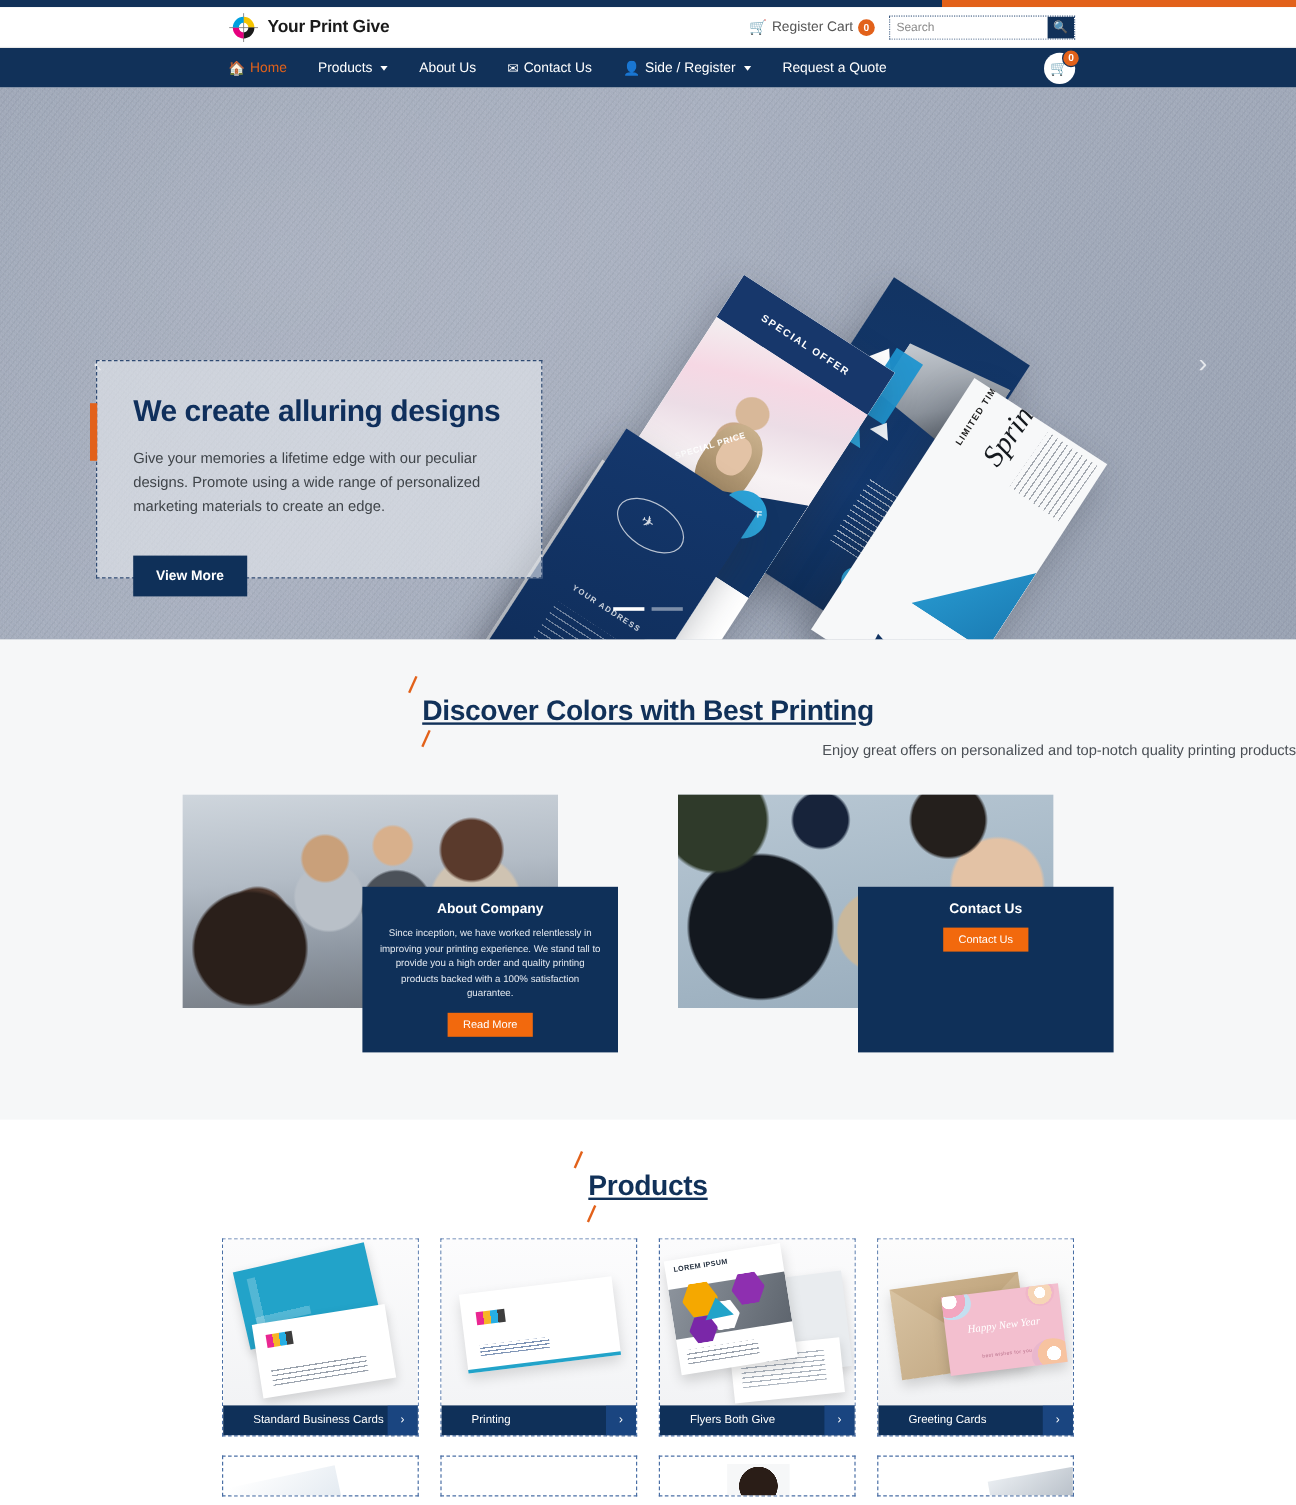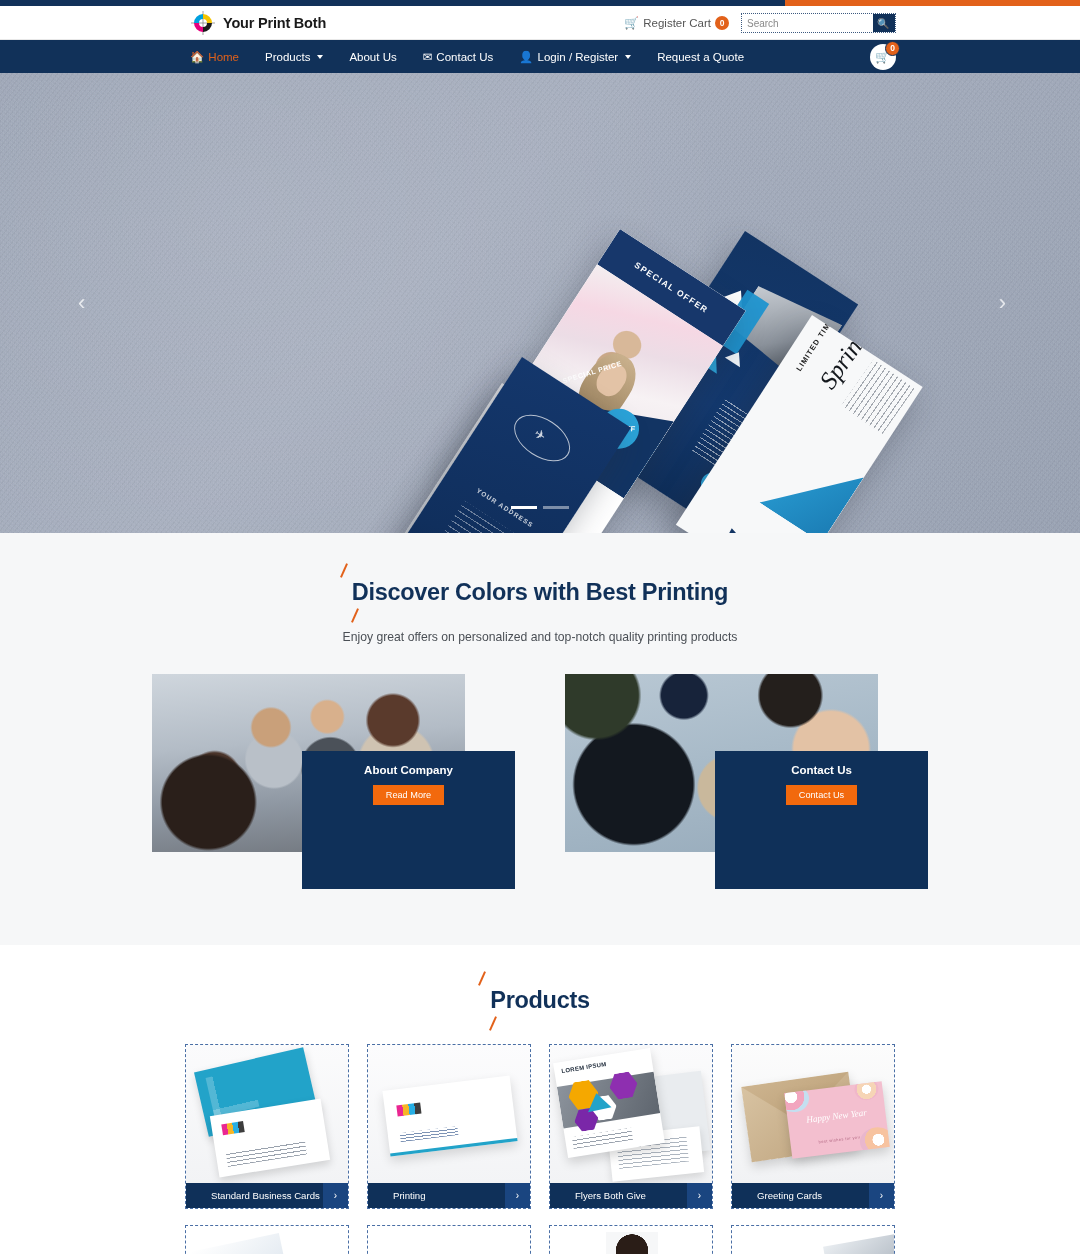--- a/index.html
+++ b/index.html
@@ -330,30 +330,30 @@
   }
 
   
   .discover {
     background: #f6f7f8; padding: 46px 0 56px 0;
     position: relative;
   }
   .sec-head { text-align: center; position: relative; }
   .sec-title {
     font-size: 23.5px; font-weight: bold; color: #113159;
-    display: inline-block; position: relative; letter-spacing: -0.3px;
+    display: inline-block; position: relative; letter-spacing: -0.3px; text-decoration: underline;
   }
   .slash-tl, .slash-bl {
     position: absolute; width: 2px; height: 15px;
     background: #e2611a;
   }
   .slash-tl { left: -9px; top: -16px; transform: rotate(24deg); }
   .slash-bl { left: 2px; bottom: -17px; transform: rotate(24deg); }
   .sec-sub {
-    margin-top: 24px; text-align: center;
+    margin-top: 12px; text-align: right;
     font-size: 12.2px; color: #4a4f55;
   }
   .cards-row {
     display: flex; justify-content: center; gap: 50px;
     margin-top: 30px;
   }
   .info-card { position: relative; width: 363px; height: 215px; }
   .info-photo {
     position: absolute; left: 0; top: 0; width: 313px; height: 178px;
     overflow: hidden;
@@ -589,21 +589,21 @@
     <div class="logo-wrap">
       <svg width="26" height="26" viewBox="0 0 26 26">
         <line x1="1" y1="13" x2="25" y2="13" stroke="#7a7a7a" stroke-width="0.7"></line>
         <line x1="13" y1="1" x2="13" y2="25" stroke="#7a7a7a" stroke-width="0.7"></line>
         <path d="M13 4 A9 9 0 0 1 22 13 L17 13 A4 4 0 0 0 13 9 Z" fill="#f5c400"></path>
         <path d="M22 13 A9 9 0 0 1 13 22 L13 17 A4 4 0 0 0 17 13 Z" fill="#1b1b1b"></path>
         <path d="M13 22 A9 9 0 0 1 4 13 L9 13 A4 4 0 0 0 13 17 Z" fill="#e6007e"></path>
         <path d="M4 13 A9 9 0 0 1 13 4 L13 9 A4 4 0 0 0 9 13 Z" fill="#00a0df"></path>
       </svg>
     </div>
-    <span class="brand-name">Your Print Both</span>
+    <span class="brand-name">Your Print Give</span>
   </div>
 
   <div class="header-right">
     <div class="cart-link">
       <span class="cart-glyph">🛒</span>
       <span>Register Cart</span>
       <span class="cart-badge">0</span>
     </div>
     <div class="search-box">
       <input class="search-input" type="text" placeholder="Search" style="">
@@ -626,21 +626,21 @@
     </div>
     <div class="nav-item">
       <span>About Us</span>
     </div>
     <div class="nav-item">
       <span>✉</span>
       <span>Contact Us</span>
     </div>
     <div class="nav-item">
       <span>👤</span>
-      <span>Login / Register</span>
+      <span>Side / Register</span>
       <span class="caret"></span>
     </div>
     <div class="nav-item">
       <span>Request a Quote</span>
     </div>
   </div>
 
   <div class="nav-cart">
     <span class="nav-cart-glyph">🛒</span>
     <span class="nav-cart-badge">0</span>
@@ -686,20 +686,25 @@
       <div class="ring"></div>
       <div class="plane">✈</div>
       <div class="addr">YOUR ADDRESS</div>
       <div class="lines2"></div>
     </div>
   </div>
 
   <div class="hero-arrow left">‹</div>
   <div class="hero-arrow right">›</div>
 
+  <div class="hero-card">
+    <div class="hero-title">We create alluring designs</div>
+    <div class="hero-desc">Give your memories a lifetime edge with our peculiar designs. Promote using a wide range of personalized marketing materials to create an edge.</div>
+    <button class="hero-btn">View More</button>
+  </div>
 
   <div class="hero-dots">
     <div class="hero-dot active"></div>
     <div class="hero-dot"></div>
   </div>
 </div>
 
 <div class="discover">
   <div class="sec-head">
     <div class="sec-title">
@@ -710,20 +715,21 @@
   </div>
   <div class="sec-sub">Enjoy great offers on personalized and top-notch quality printing products</div>
 
   <div class="cards-row">
     <div class="info-card">
       <div class="info-photo">
         <div class="photo-office"></div>
       </div>
       <div class="info-overlay">
         <div class="info-title">About Company</div>
+        <div class="info-text">Since inception, we have worked relentlessly in improving your printing experience. We stand tall to provide you a high order and quality printing products backed with a 100% satisfaction guarantee.</div>
         <button class="info-btn">Read More</button>
       </div>
     </div>
 
     <div class="info-card">
       <div class="info-photo">
         <div class="photo-desk"></div>
       </div>
       <div class="info-overlay">
         <div class="info-title">Contact Us</div>

